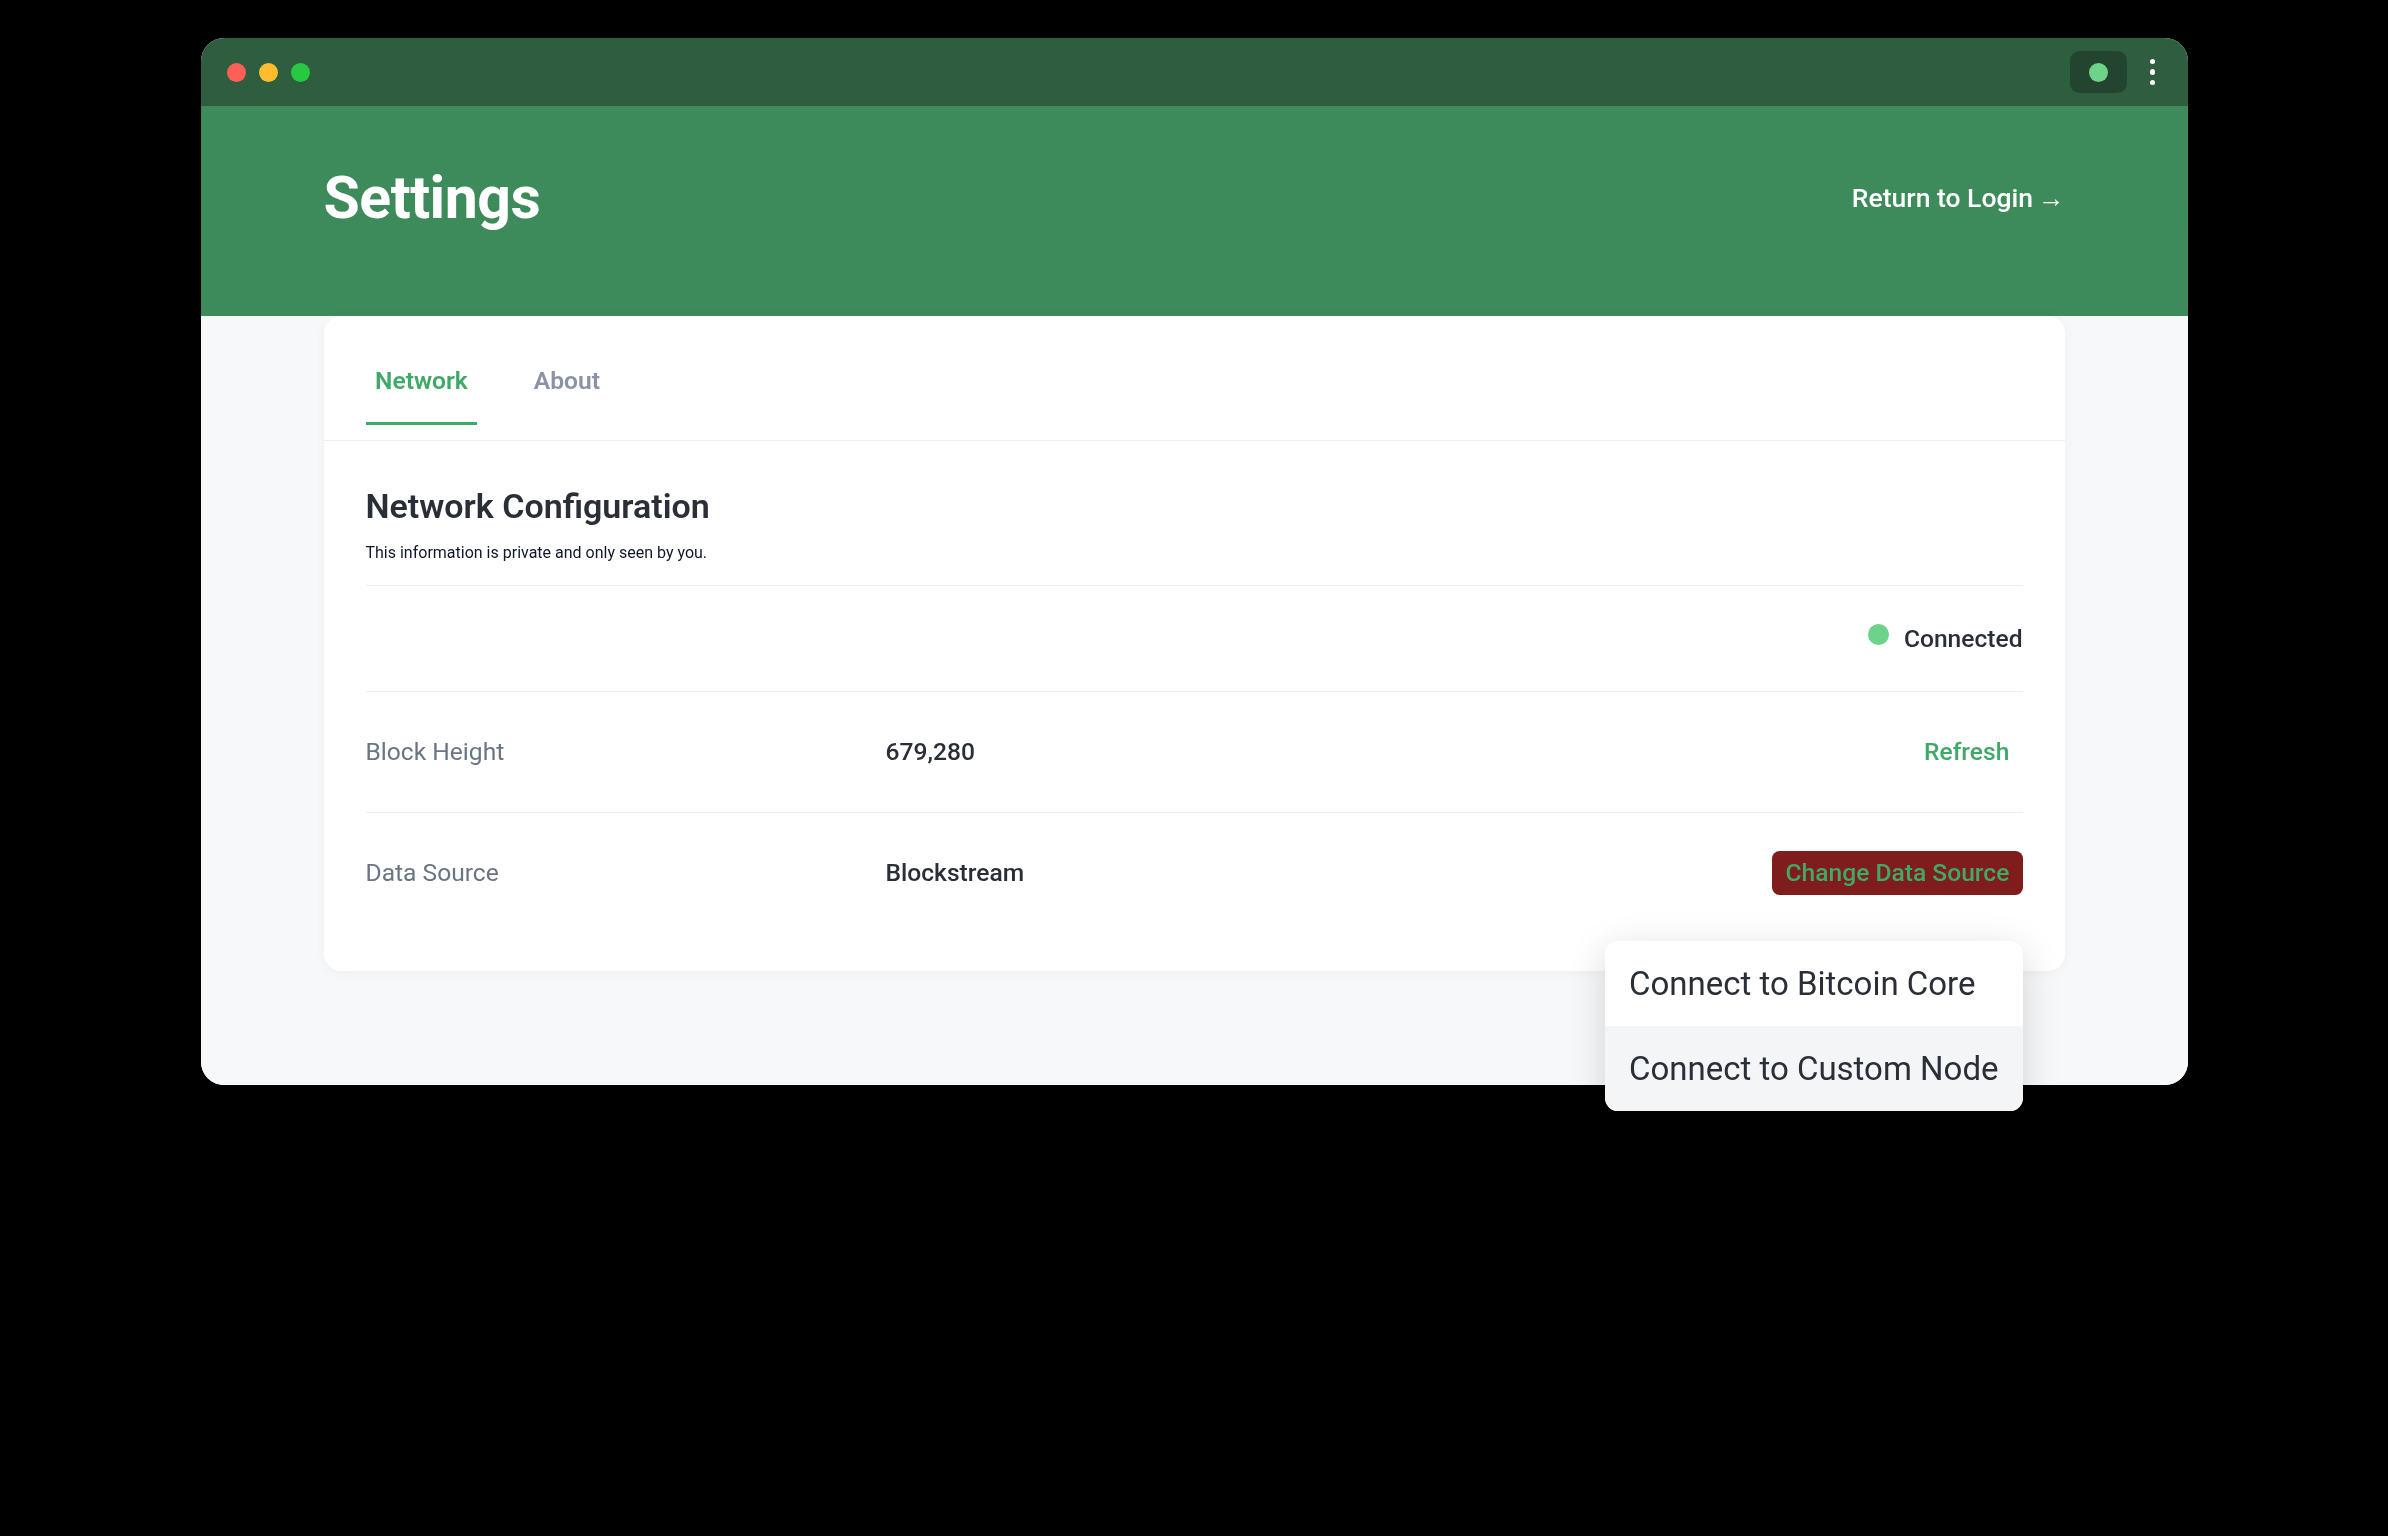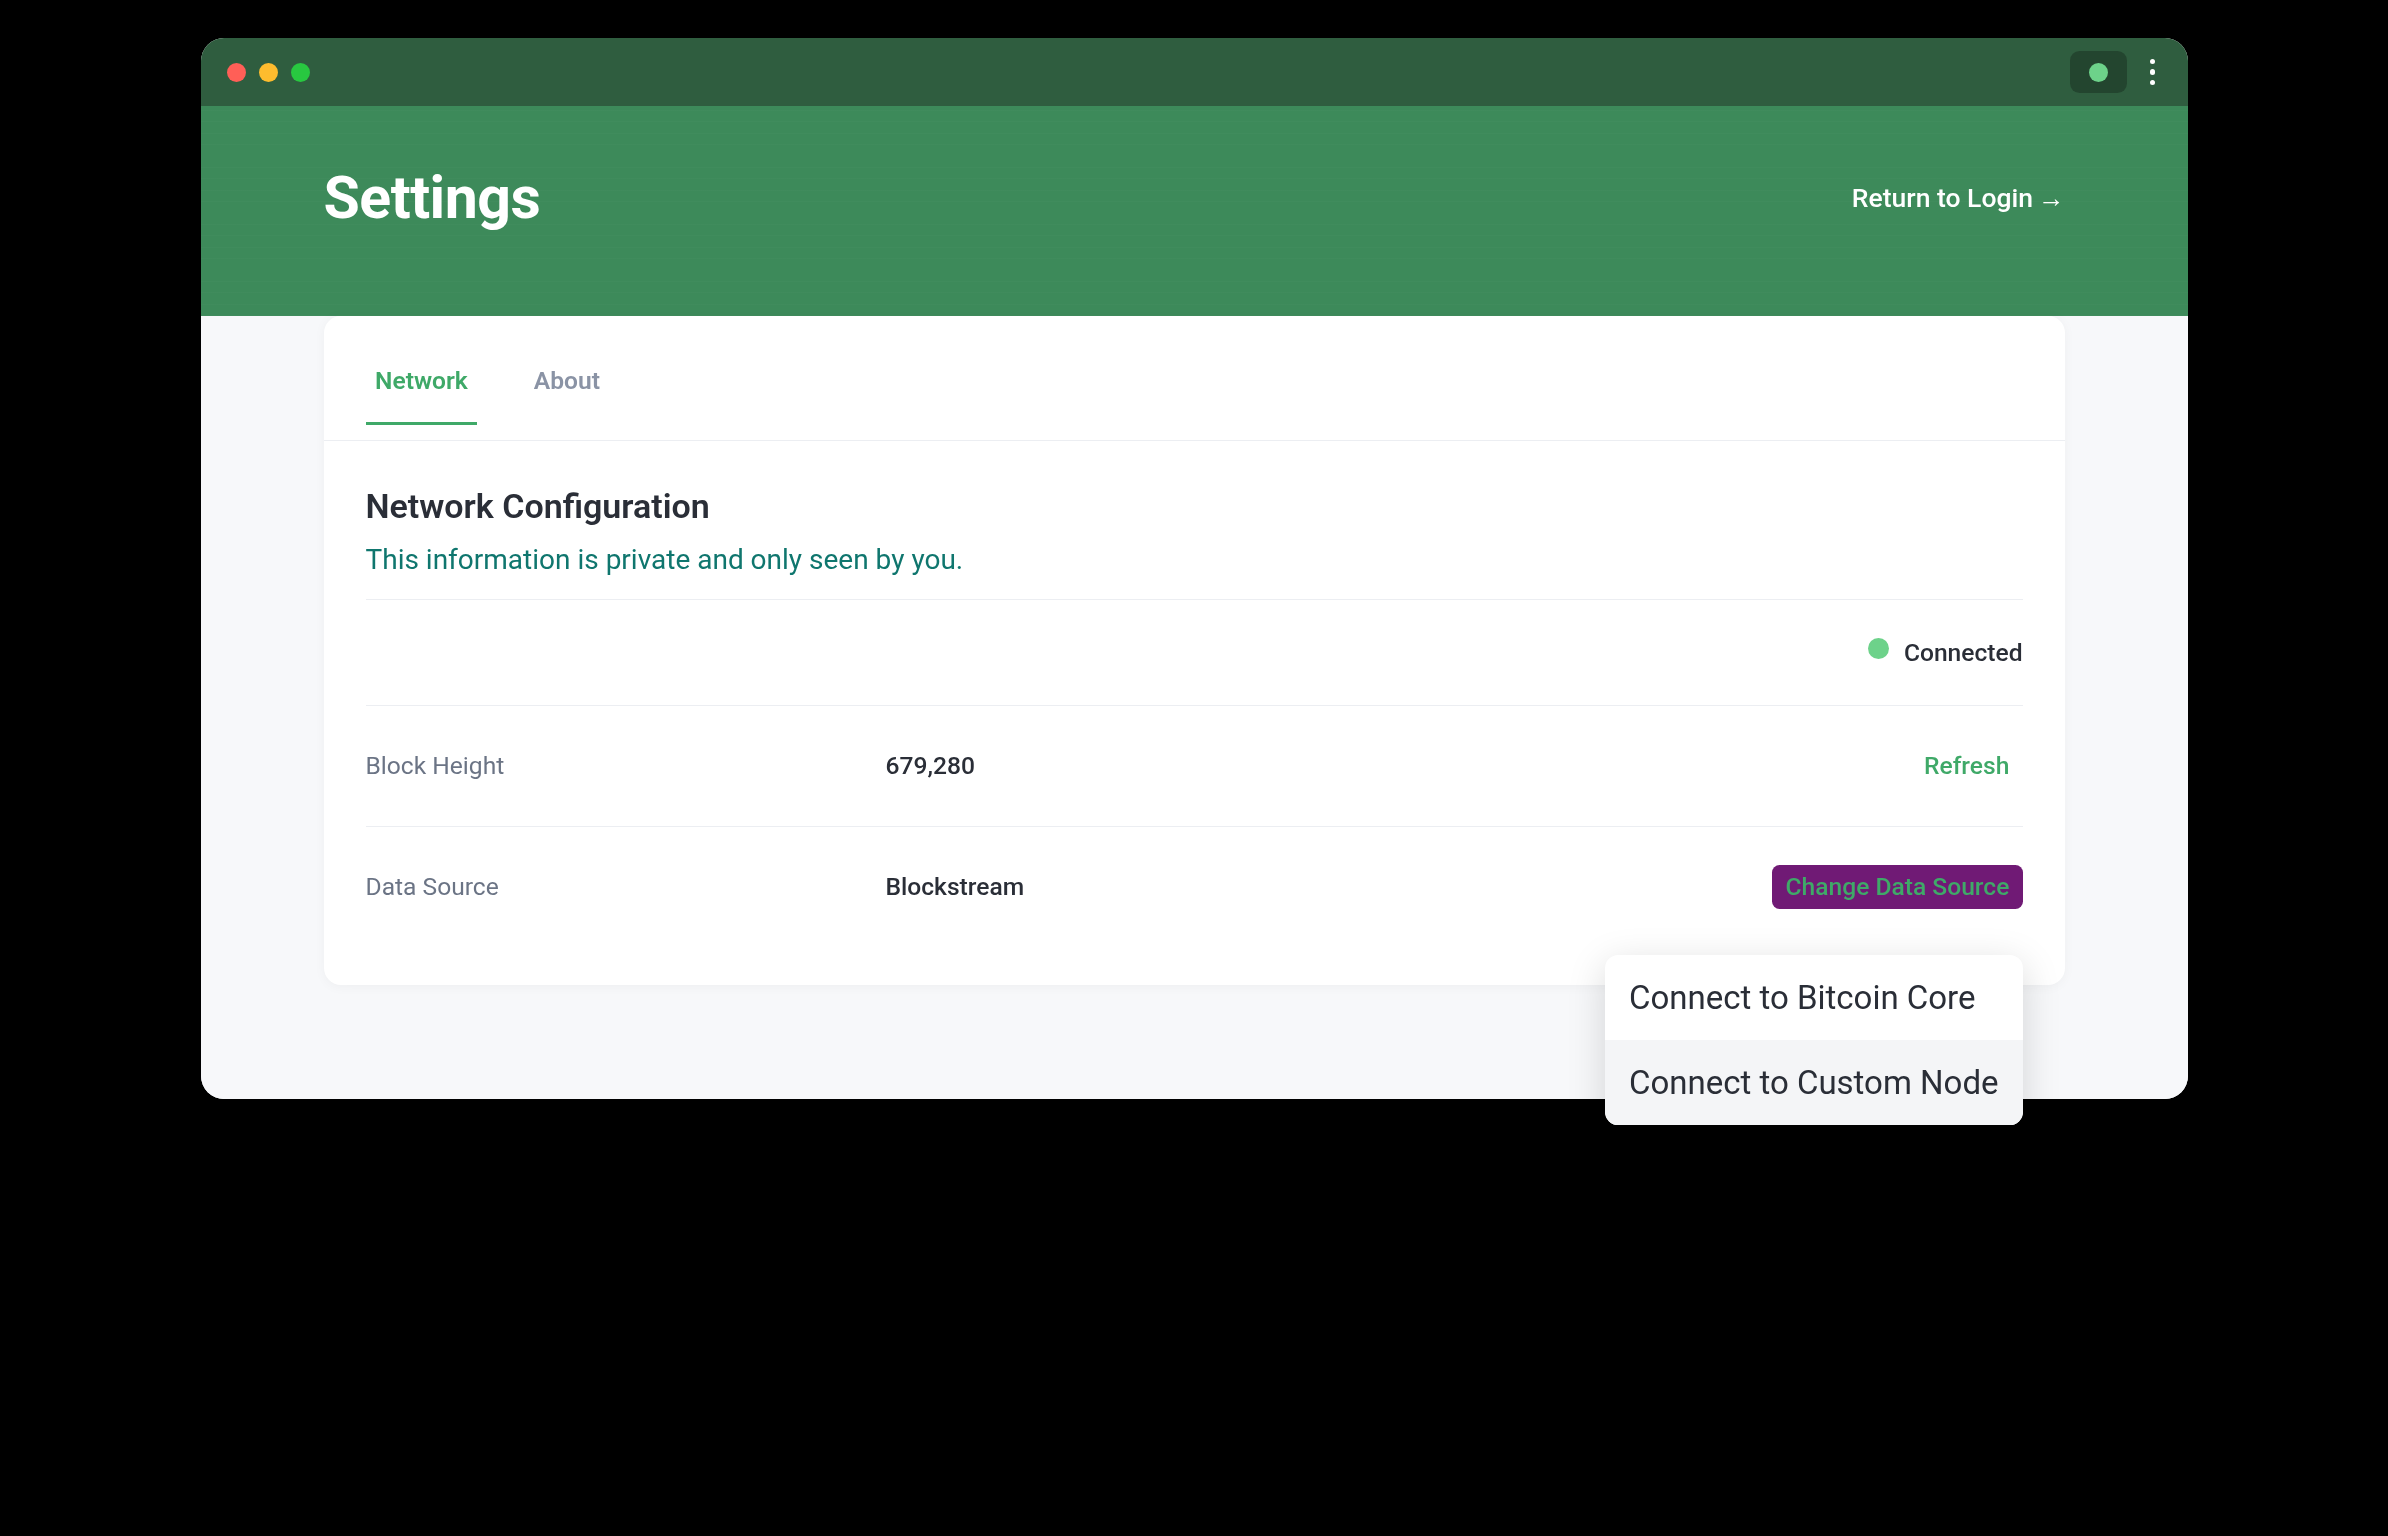--- a/index.html
+++ b/index.html
@@ -171,22 +171,22 @@
     }
 
     .section-title {
       font-size: 34px;
       font-weight: 600;
       color: #2a2e37;
       margin-bottom: 17px;
     }
 
     .section-subtitle {
-      font-size: 28px;
-      color: #0f766e;
+      font-size: 16px;
+      color: #0f172a;
       margin-bottom: 23px;
     }
 
     .row {
       display: flex;
       align-items: center;
       padding: 38px 0;
       border-top: 0.9px solid #eceef2;
     }
 
@@ -206,21 +206,21 @@
     .row-action {
       font-size: 24.6px;
       color: #3fa968;
       font-weight: 500;
       cursor: pointer;
       padding: 7.6px 13.2px;
       border-radius: 7.6px;
     }
 
     .row-action.highlighted {
-      background: #701a75;
+      background: #7f1d1d;
       margin-left: 16px;
     }
 
     .status-indicator {
       display: flex;
       gap: 15px;
       margin-left: auto;
     }
 
     .status-dot {

